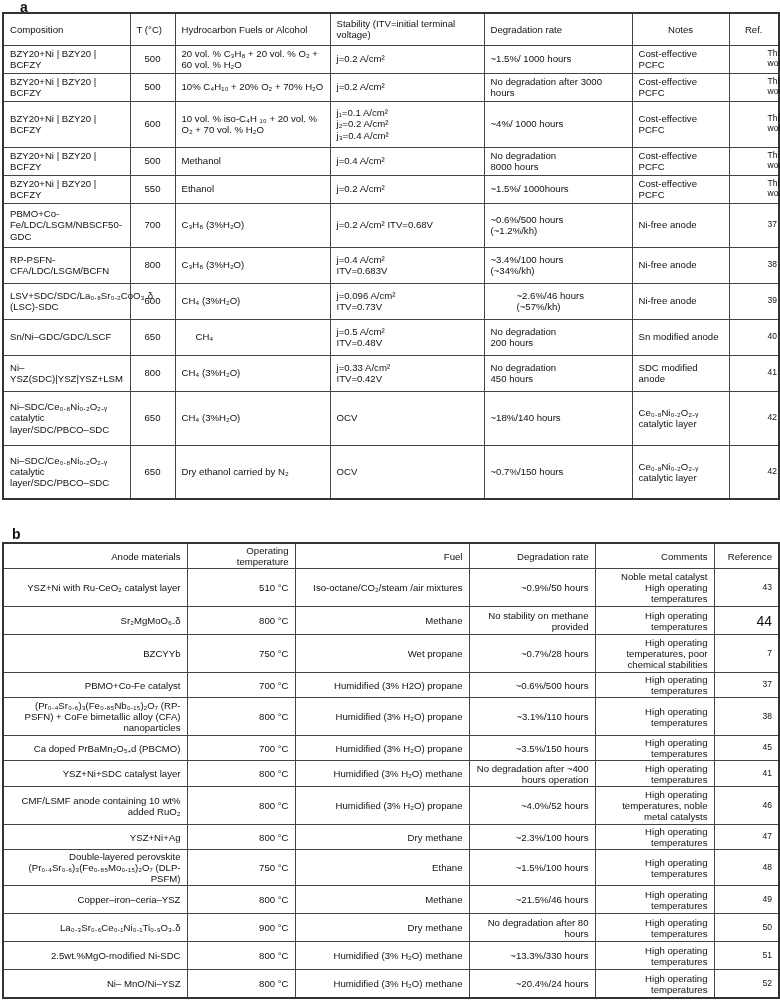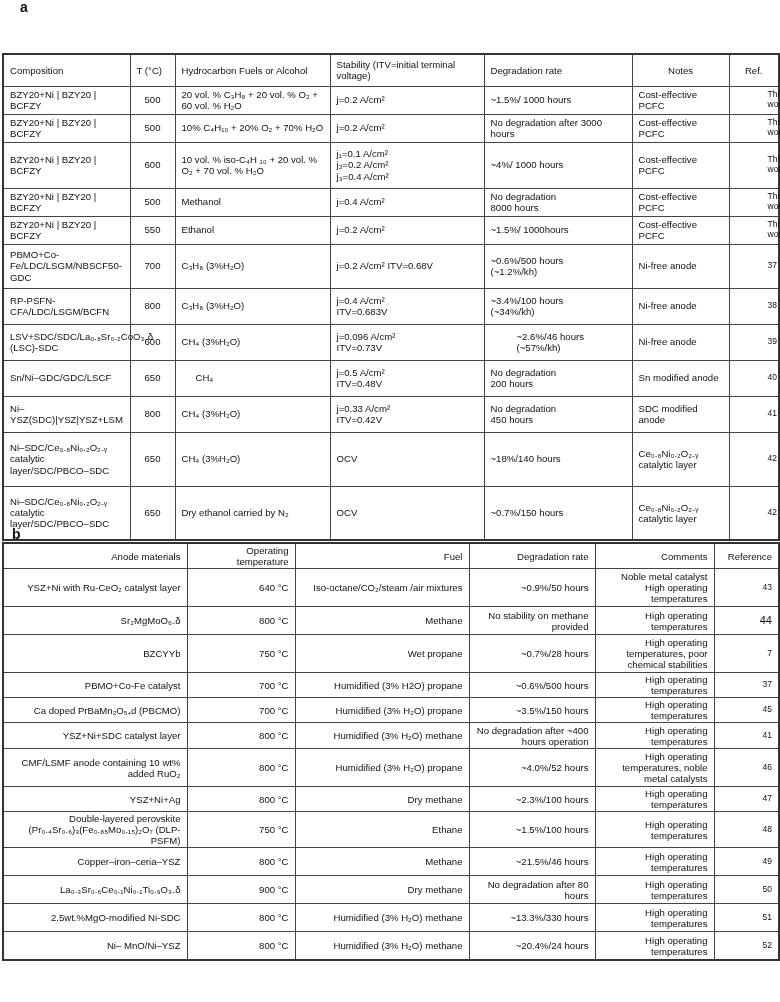--- a/index.html
+++ b/index.html
@@ -7,21 +7,21 @@
   body {
     width: 780px; height: 1002px; position: relative; overflow: hidden;
     font-family: "Liberation Sans", sans-serif; color: #111; font-size: 9.6px; line-height: 1.15;
   }
   .panel-label { position: absolute; font-weight: bold; font-size: 14px; }
   table { position: absolute; border-collapse: collapse; table-layout: fixed; }
   td { border: 1px solid #444; vertical-align: middle; padding: 1px 6px; }
   .c { text-align: center; }
   .r { text-align: center; font-size: 8.5px; padding-left: 38px; }
   .ta td { border-width: 1px; }
-  #tableA { left: 2px; top: 12px; width: 776px; border: 2px solid #333; margin-top: 41px; }
+  #tableA { left: 2px; top: 12px; width: 776px; border: 2px solid #333; }
   #tableB { left: 2px; top: 542px; width: 776px; border: 2px solid #333; text-align: right; }
   .ta tr.h { height: 32px; }
   .tb tr.h { height: 24px; }
 </style>
 </head>
 <body>
 
 <div class="panel-label" style="left:20px;top:-1px;">a</div>
 
 <table id="tableA" class="ta">
@@ -186,50 +186,58 @@
     <td>Operating temperature</td>
     <td>Fuel</td>
     <td>Degradation rate</td>
     <td>Comments</td>
     <td>Reference</td>
   </tr>
   </tbody>
     <tbody id="tableB-body">
       <tr style="height: 38px;">
         <td>YSZ+Ni with Ru-CeO₂ catalyst layer</td>
-        <td>640 °C</td>
+        <td>510 °C</td>
         <td>Iso-octane/CO₂/steam /air mixtures</td>
         <td>~0.9%/50 hours</td>
         <td>Noble metal catalyst High operating temperatures</td>
         <td style="font-size: 8.5px;">43</td>
       </tr>
       <tr style="height: 28px;">
         <td>Sr₂MgMoO₆₋δ</td>
         <td>800 °C</td>
         <td>Methane</td>
         <td>No stability on methane provided</td>
         <td>High operating temperatures</td>
-        <td style="font-size: 11px;">44</td>
+        <td style="font-size: 14px;">44</td>
       </tr>
       <tr style="height: 38px;">
         <td>BZCYYb</td>
         <td>750 °C</td>
         <td>Wet propane</td>
         <td>~0.7%/28 hours</td>
         <td>High operating temperatures, poor chemical stabilities</td>
         <td style="font-size: 8.5px;">7</td>
       </tr>
       <tr style="height: 24px;">
         <td>PBMO+Co-Fe catalyst</td>
         <td>700 °C</td>
         <td>Humidified (3% H2O) propane</td>
         <td>~0.6%/500 hours</td>
         <td>High operating temperatures</td>
         <td style="font-size: 8.5px;">37</td>
       </tr>
+      <tr style="height: 38px;">
+        <td>(Pr₀.₄Sr₀.₆)₃(Fe₀.₈₅Nb₀.₁₅)₂O₇ (RP-PSFN) + CoFe bimetallic alloy (CFA) nanoparticles</td>
+        <td>800 °C</td>
+        <td>Humidified (3% H₂O) propane</td>
+        <td>~3.1%/110 hours</td>
+        <td>High operating temperatures</td>
+        <td style="font-size: 8.5px;">38</td>
+      </tr>
       <tr style="height: 24px;">
         <td>Ca doped PrBaMn₂O₅₊d (PBCMO)</td>
         <td>700 °C</td>
         <td>Humidified (3% H₂O) propane</td>
         <td>~3.5%/150 hours</td>
         <td>High operating temperatures</td>
         <td style="font-size: 8.5px;">45</td>
       </tr>
       <tr style="height: 26px;">
         <td>YSZ+Ni+SDC catalyst layer</td>

